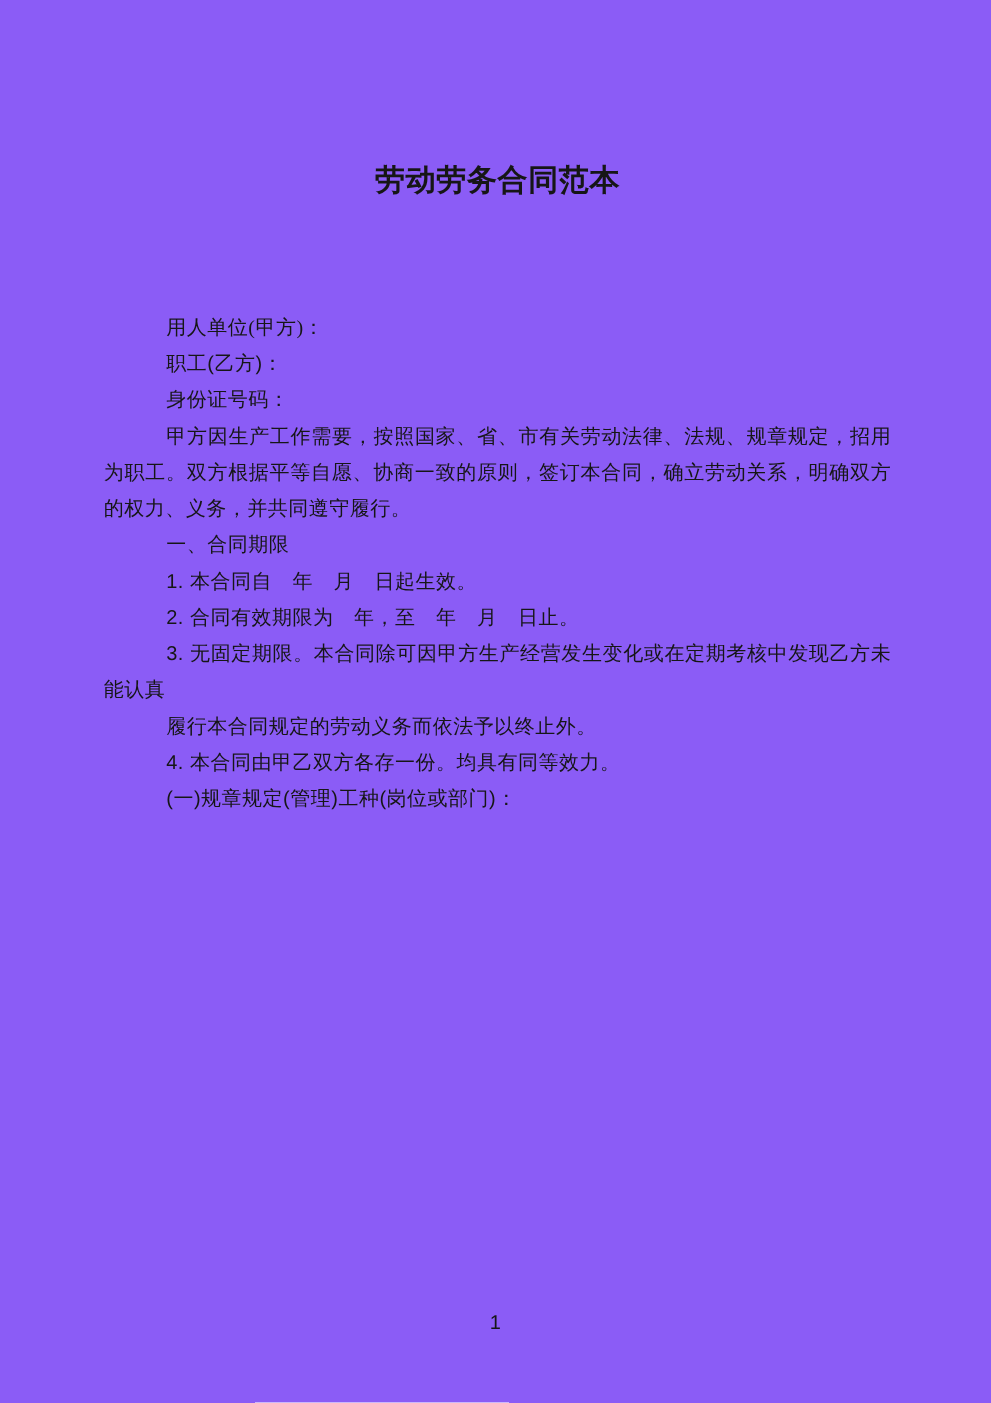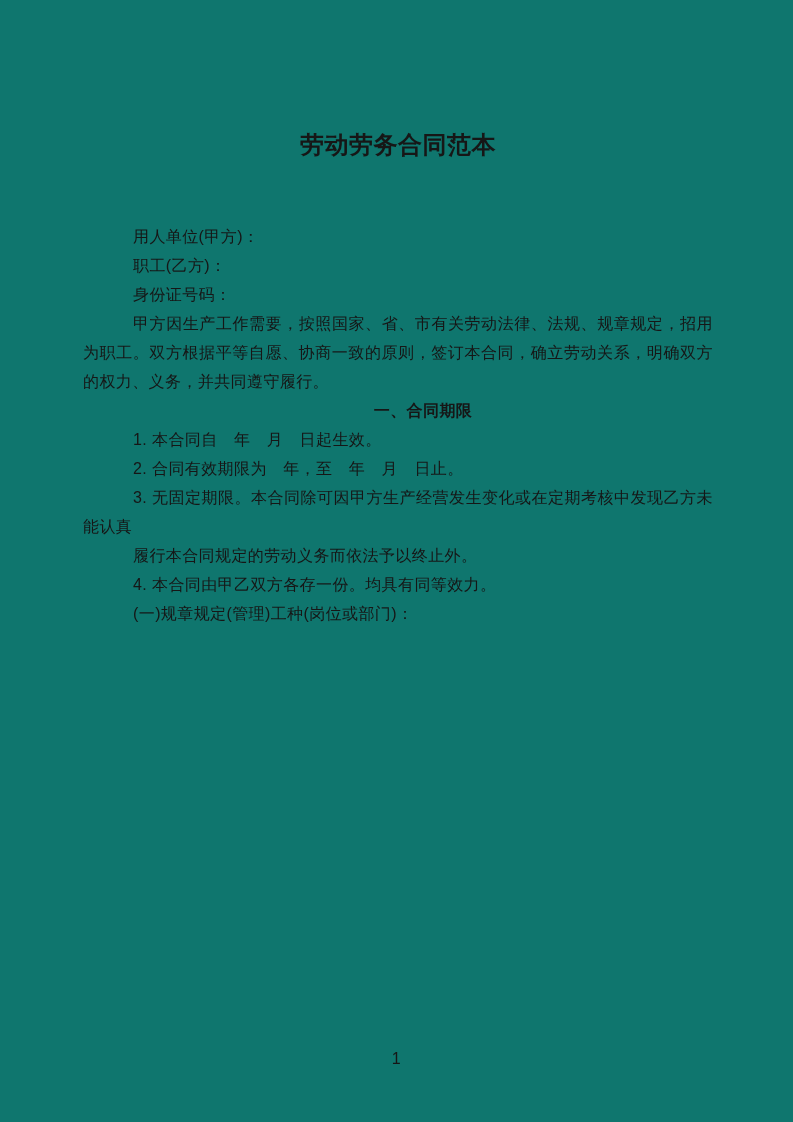--- a/index.html
+++ b/index.html
@@ -2,21 +2,21 @@
 <html><head>
 <meta charset="utf-8">
 <style>
   * { margin: 0; padding: 0; box-sizing: border-box; }
   html, body { background: #ffffff; }
   .page {
     position: relative;
     width: 793px;
     height: 1122px;
     margin: 0 auto;
-    background: #0f766e;
+    background: #8b5cf6;
     color: #161616;
     font-family: "Liberation Sans", "DejaVu Sans", sans-serif;
     overflow: hidden;
   }
   .content {
     padding: 130px 80px 0 83px;
   }
   .doc-title {
     font-size: 24px;
     font-weight: bold;
@@ -26,25 +26,26 @@
   }
   .para {
     font-size: 16px;
     line-height: 29px;
     letter-spacing: 0.4px;
     text-align: justify;
     text-indent: 50px;
     word-break: break-all;
   }
   .para.first-after-title {
-    margin-top: 62px;
+    margin-top: 88px;
+    font-family: Liberation Serif, serif;
   }
   .para.heading {
-    font-weight: bold;
-    text-align: center;
+    font-weight: normal;
+    text-align: left;
   }
   .page-number {
     position: absolute;
     left: 0;
     right: 0;
     top: 1044px;
     text-align: center;
     font-size: 16px;
     line-height: 29px;
     letter-spacing: 0.4px;

